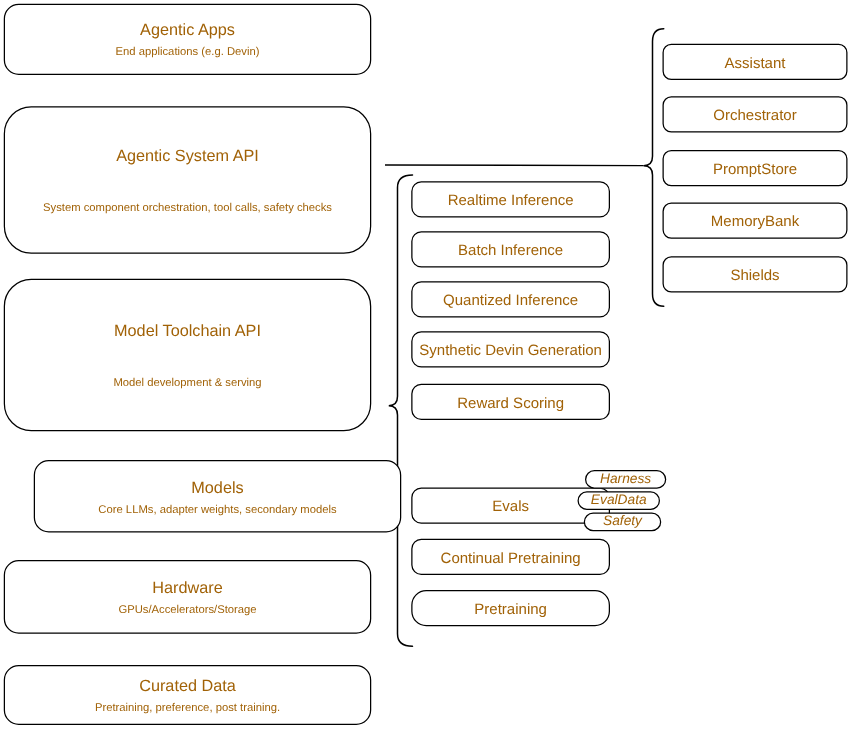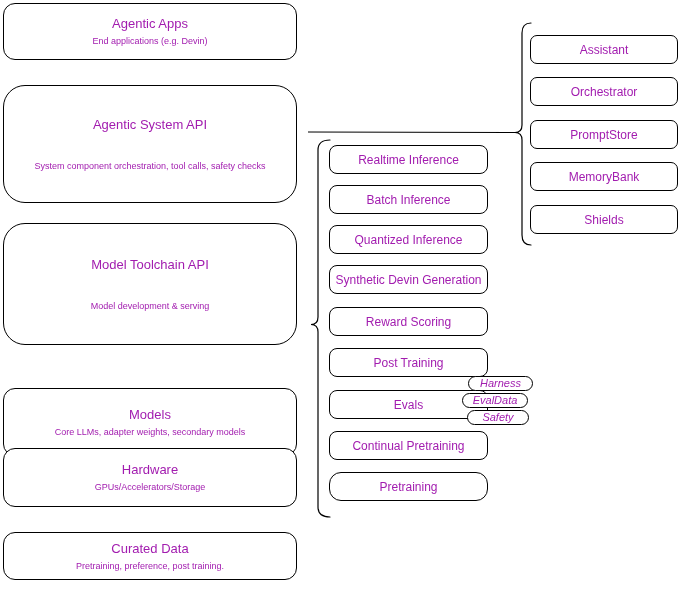--- a/index.html
+++ b/index.html
@@ -6,21 +6,21 @@
     margin: 0;
     padding: 0;
     background: #ffffff;
   }
   .canvas {
     position: relative;
     width: 682px;
     height: 591px;
     background: #ffffff;
     font-family: "Liberation Sans", sans-serif;
-    color: #a21caf;
+    color: #a16207;
     overflow: hidden;
   }
   .connectors {
     position: absolute;
     left: 0;
     top: 0;
     width: 682px;
     height: 591px;
     pointer-events: none;
   }
@@ -113,41 +113,40 @@
   <div class="lbox big" style="top:85px; height:118px;">
     <div class="title">Agentic System API</div>
     <div class="subtitle">System component orchestration, tool calls, safety checks</div>
   </div>
 
   <div class="lbox big" style="top:223px; height:122px;">
     <div class="title">Model Toolchain API</div>
     <div class="subtitle">Model development &amp; serving</div>
   </div>
 
-  <div class="lbox" style="top:388px; height:68px;">
+  <div class="lbox" style="top:368px; height:58px;margin-left:24px;">
     <div class="title">Models</div>
     <div class="subtitle">Core LLMs, adapter weights, secondary models</div>
   </div>
 
   <div class="lbox" style="top:448px; height:59px;">
     <div class="title">Hardware</div>
     <div class="subtitle">GPUs/Accelerators/Storage</div>
   </div>
 
   <div class="lbox" style="top:532px; height:48px;">
     <div class="title">Curated Data</div>
     <div class="subtitle">Pretraining, preference, post training.</div>
   </div>
 
   <div class="mbox" style="top:145px;">Realtime Inference</div>
   <div class="mbox" style="top:185px;">Batch Inference</div>
   <div class="mbox" style="top:225px;">Quantized Inference</div>
   <div class="mbox" style="top:265px;">Synthetic Devin Generation</div>
   <div class="mbox" style="top:307px;">Reward Scoring</div>
-  <div class="mbox" style="top:348px;">Post Training</div>
   <div class="mbox" style="top:390px;">Evals</div>
   <div class="mbox" style="top:431px;">Continual Pretraining</div>
   <div class="mbox" style="top:472px;border-radius:12px;">Pretraining</div>
 
   <div class="pill" style="left:468px; top:376px; width:65px;">Harness</div>
   <div class="pill" style="left:462px; top:393px; width:66px;">EvalData</div>
   <div class="pill" style="left:467px; top:410px; width:62px;">Safety</div>
 
   <div class="rbox" style="top:35px;">Assistant</div>
   <div class="rbox" style="top:77px;">Orchestrator</div>

